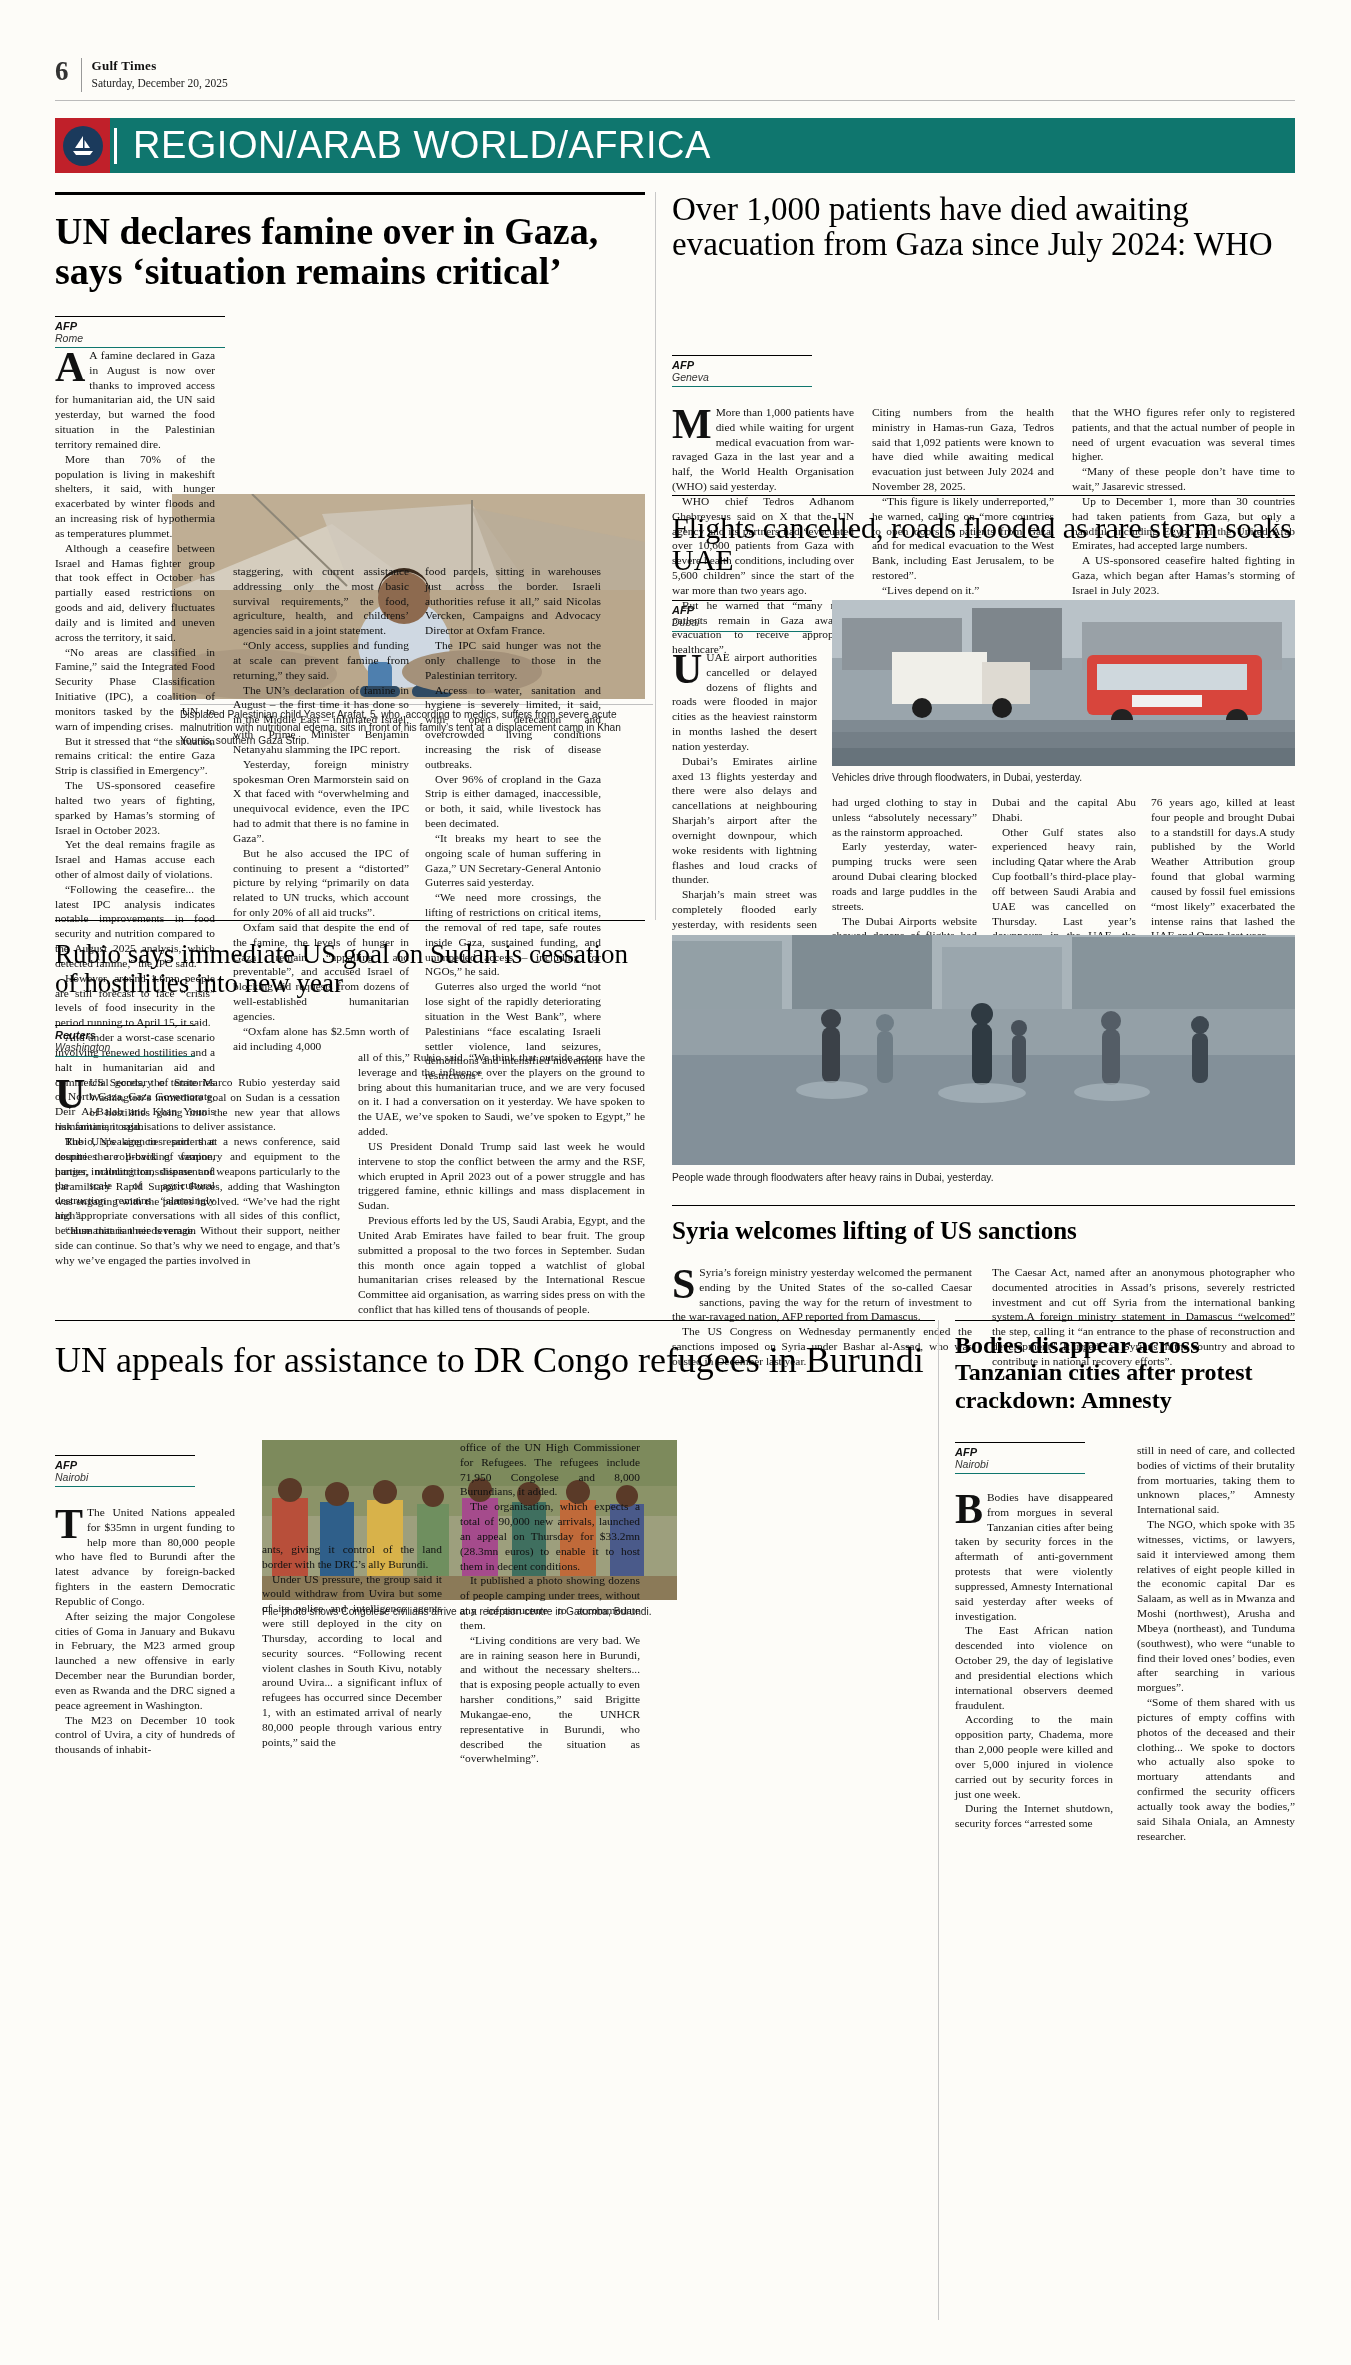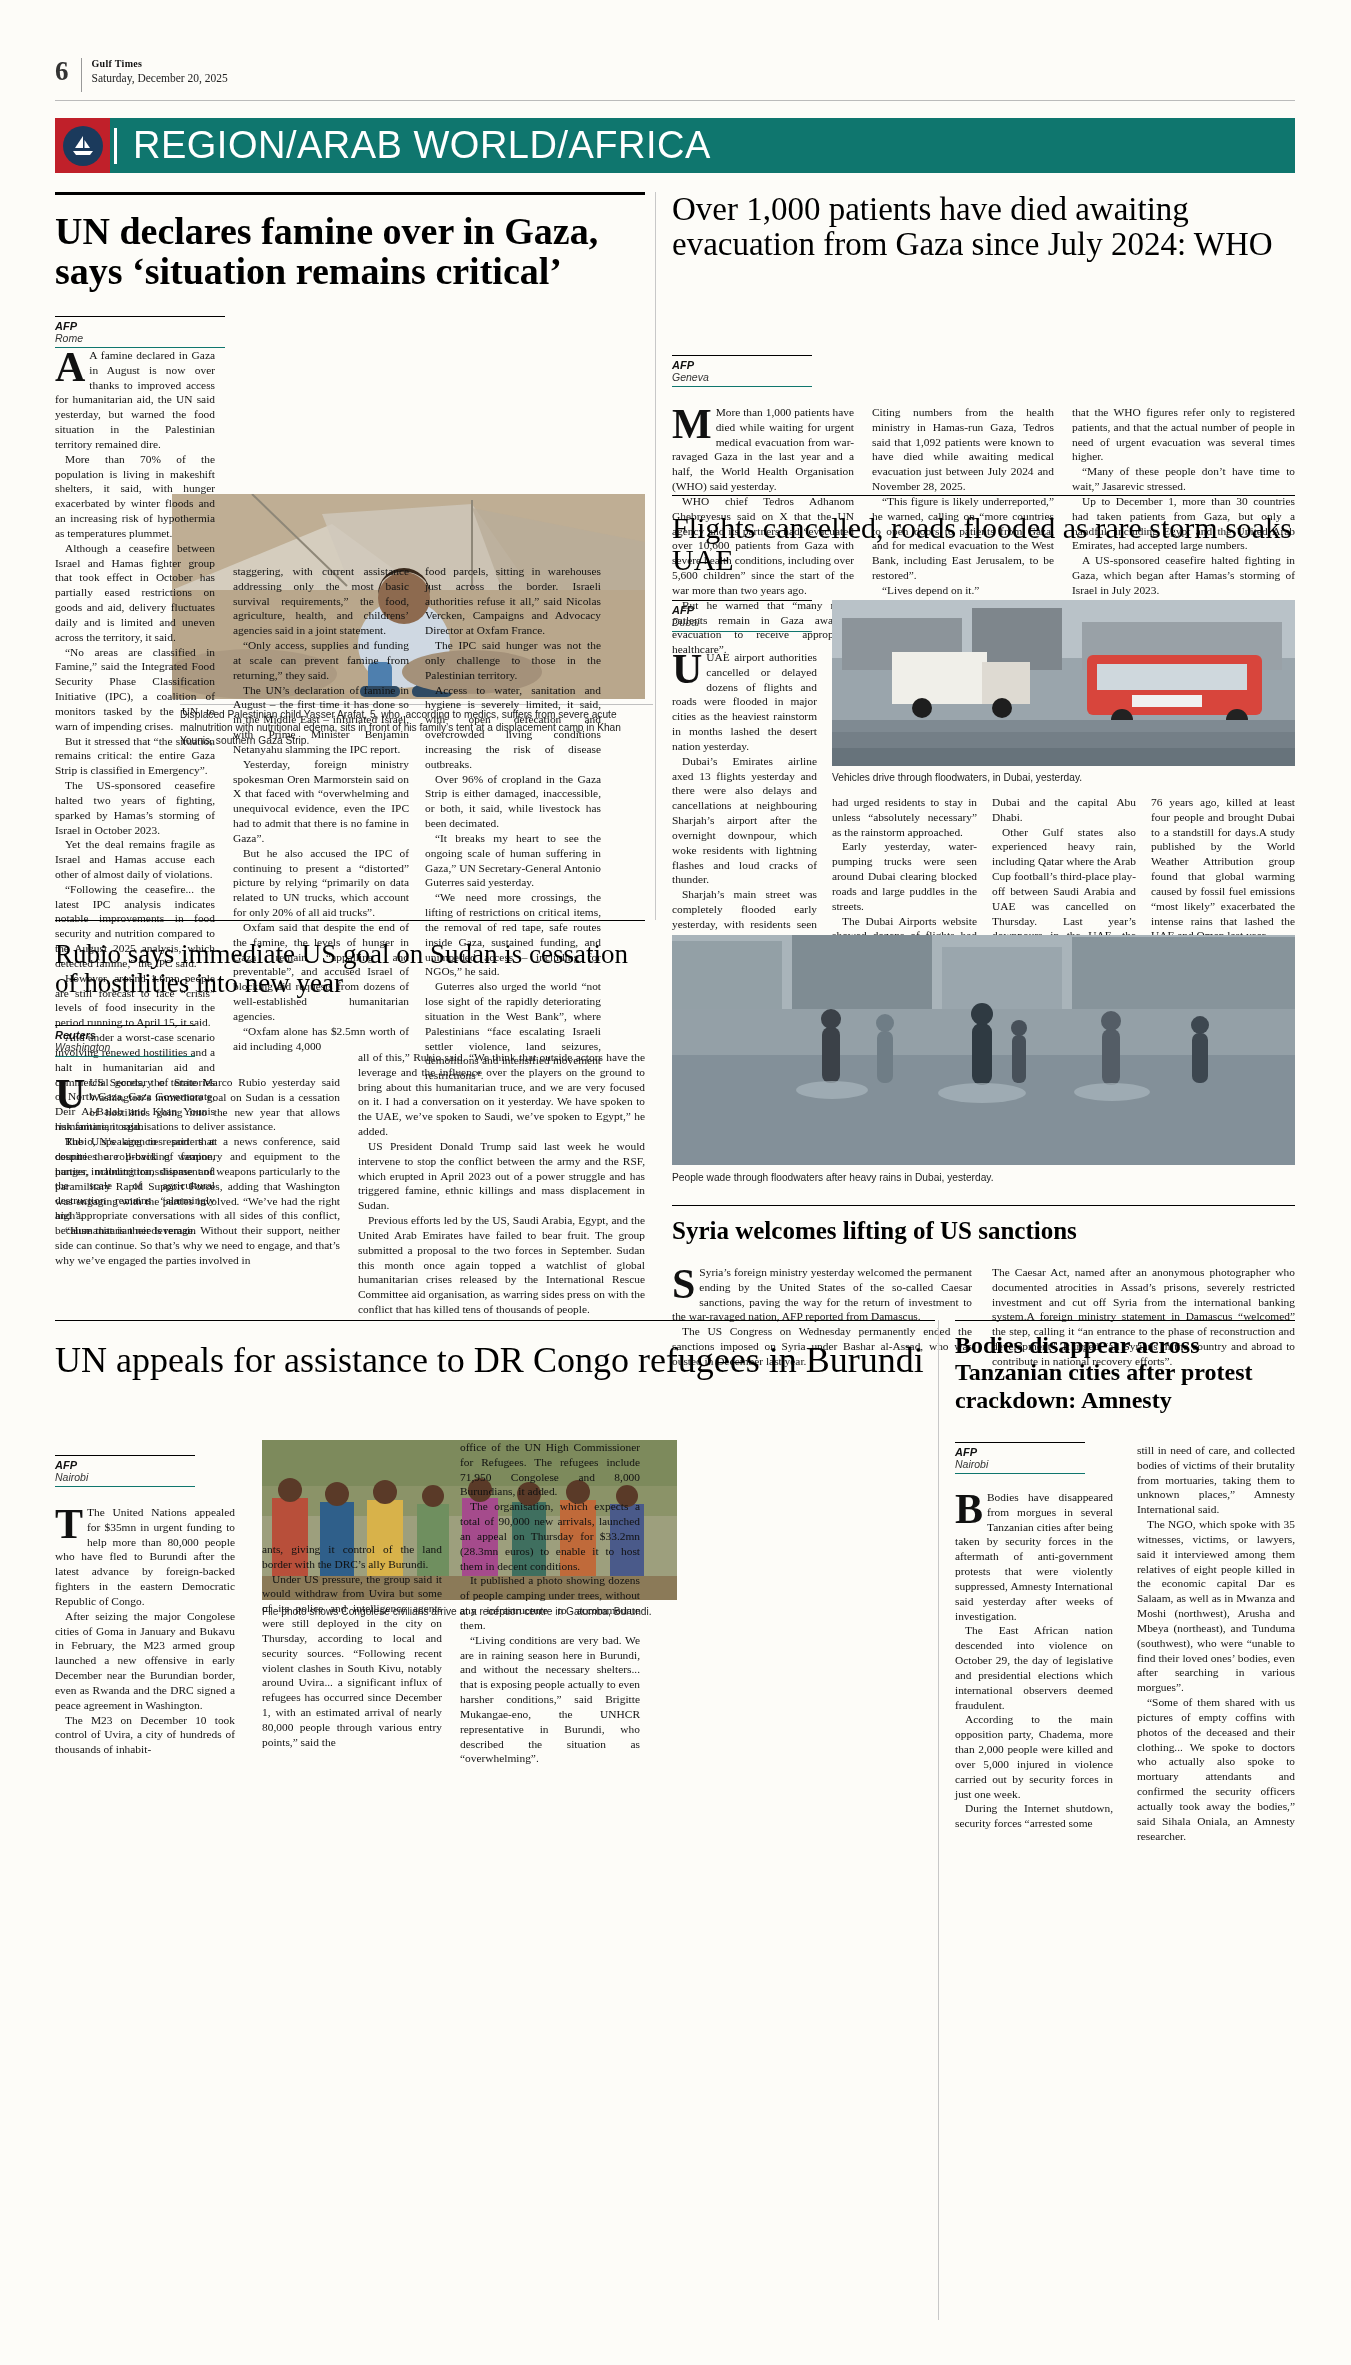--- a/index.html
+++ b/index.html
@@ -22,21 +22,21 @@
     display:flex;align-items:flex-start;
   }
   .pagenum{
     font-family:"Liberation Serif",serif;
     font-size:27px;font-weight:bold;color:#333;
     margin-right:12px;line-height:1;
   }
   .mast-rule{
     border-left:1px solid #999;padding-left:10px;height:34px;
   }
-  .mast-title{font-size:10px;font-weight:bold;letter-spacing:.3px;}
+  .mast-title{font-size:13px;font-weight:bold;letter-spacing:.3px;}
   .mast-date{font-size:11.5px;margin-top:3px;color:#222;}
   .head-hr{
     position:absolute;left:55px;top:100px;width:1240px;
     border-top:1px solid #bbb;
   }
   
   .banner{
     position:absolute;left:55px;top:118px;width:1240px;height:55px;
     background:#0f766e;display:flex;align-items:center;
   }
@@ -259,21 +259,21 @@
     </svg>
   </div>
   <div class="caption" style="position:absolute;left:832px;top:772px;width:463px;">Vehicles drive through floodwaters, in Dubai, yesterday.</div>
 
   <div class="col" style="position:absolute;left:672px;top:650px;width:145px;">
     <p class="first"><span class="dropcap">U</span><span>UAE airport authorities cancelled or delayed dozens of flights and roads were flooded in major cities as the heaviest rainstorm in months lashed the desert nation yesterday.</span></p>
     <p>Dubai’s Emirates airline axed 13 flights yesterday and there were also delays and cancellations at neighbouring Sharjah’s airport after the overnight downpour, which woke residents with lightning flashes and loud cracks of thunder.</p>
     <p>Sharjah’s main street was completely flooded early yesterday, with residents seen wading through it in bare feet. One man rode his bicycle through the water, which reached the top of its wheels. The scenes evoked memories of April 2024, when record rains caused widespread flooding and forced the cancellation of more than 2,000 flights at Dubai’s major international air hub. On Thursday, Dubai police</p>
   </div>
   <div class="col" style="position:absolute;left:832px;top:795px;width:145px;">
-    <p class="first">had urged residents to stay in unless “absolutely necessary” as the rainstorm approached.</p>
+    <p class="first">had urged clothing to stay in unless “absolutely necessary” as the rainstorm approached.</p>
     <p>Early yesterday, water-pumping trucks were seen around Dubai clearing blocked roads and large puddles in the streets.</p>
     <p>The Dubai Airports website showed dozens of flights had been delayed yesterday, and some cancelled. “Some flights... are cancelled or delayed due to adverse weather,” a Dubai Airports spokesperson said.</p>
     <p>The National Center of Meteorology had warned of rainfall across the country from Thursday to yesterday, including in</p>
   </div>
   <div class="col" style="position:absolute;left:992px;top:795px;width:303px;column-count:2;column-gap:15px;">
     <p class="first">Dubai and the capital Abu Dhabi.</p>
     <p>Other Gulf states also experienced heavy rain, including Qatar where the Arab Cup football’s third-place play-off between Saudi Arabia and UAE was cancelled on Thursday. Last year’s downpours in the UAE, the heaviest since records began 76 years ago, killed at least four people and brought Dubai to a standstill for days.A study published by the World Weather Attribution group found that global warming caused by fossil fuel emissions “most likely” exacerbated the intense rains that lashed the UAE and Oman last year.</p>
   </div>
 
   <div class="photo" style="position:absolute;left:672px;top:935px;width:623px;height:230px;">

